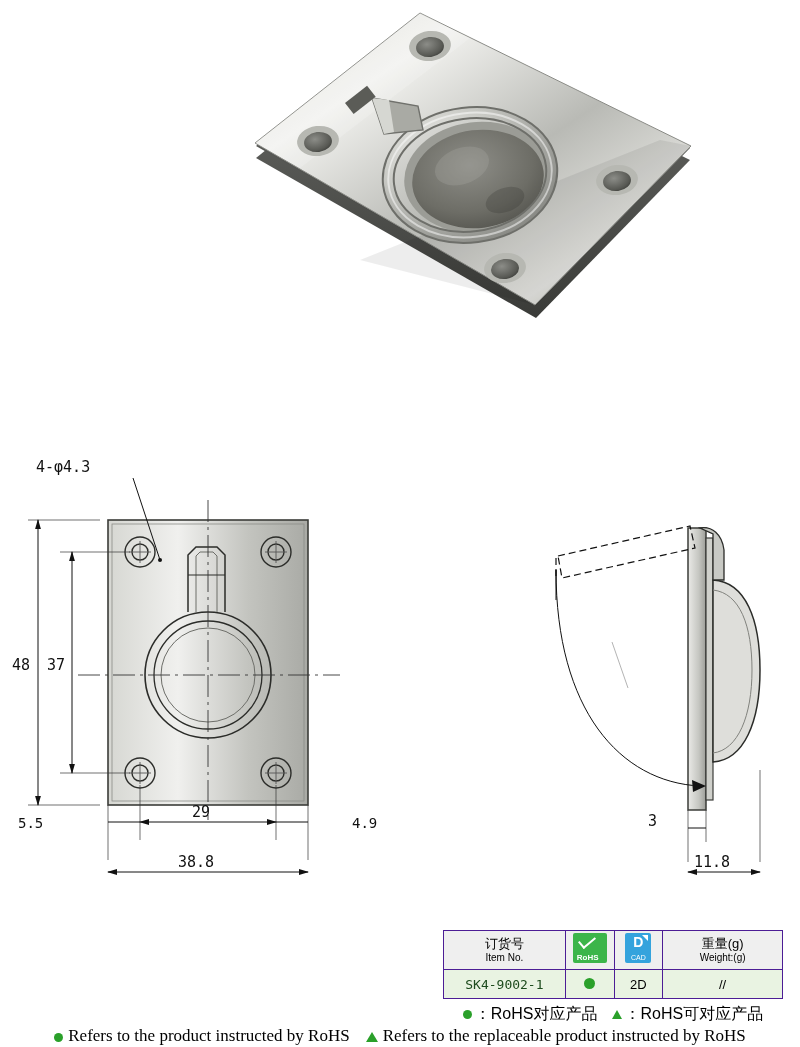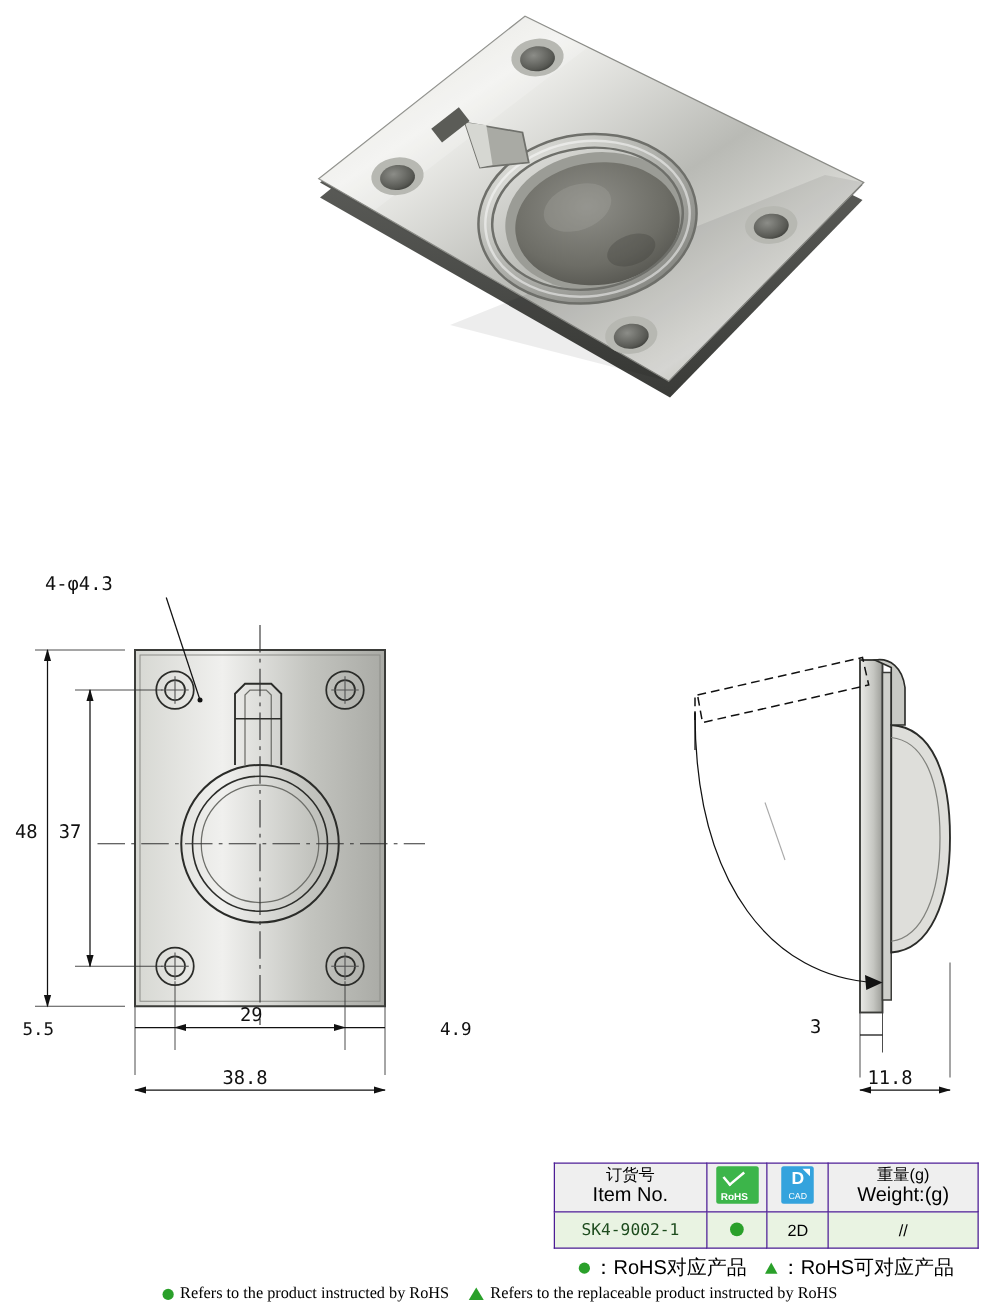--- a/index.html
+++ b/index.html
@@ -74,21 +74,21 @@
   }
   .val-row td {
     height: 28px;
     background: #e9f3e2;
   }
   .col-item   { width: 122px; }
   .col-rohs   { width: 48px; }
   .col-cad    { width: 48px; }
   .col-weight { width: 120px; }
   .hdr-cn { font-size: 13px; }
-  .hdr-en { font-size: 16px; }
+  .hdr-en { font-size: 10px; }
   .val-item {
     font-family: "DejaVu Sans Mono", monospace;
     font-size: 13px;
     color: #1d4b1d;
     margin-top: 16px;
   }
   .dot-green {
     display: inline-block;
     width: 11px; height: 11px;
     border-radius: 50%;
@@ -165,21 +165,21 @@
     display:inline-block;width:0;height:0;
     border-left:5px solid transparent;border-right:5px solid transparent;
     border-bottom:9px solid #2aa02a;margin:0 3px 0 14px;vertical-align:middle;
   }
   .legend-en {
     position: absolute;
     left: 0px;
     top: 1026px;
     width: 800px;
     text-align: center;
-    font-size: 13px;
+    font-size: 17px;
     font-family: "Liberation Serif", serif;
   }
   .legend-en .g-dot {
     display:inline-block;width:9px;height:9px;border-radius:50%;
     background:#2aa02a;margin-right:5px;vertical-align:middle;
   }
   .legend-en .g-tri {
     display:inline-block;width:0;height:0;
     border-left:6px solid transparent;border-right:6px solid transparent;
     border-bottom:10px solid #2aa02a;margin:0 5px 0 16px;vertical-align:middle;

